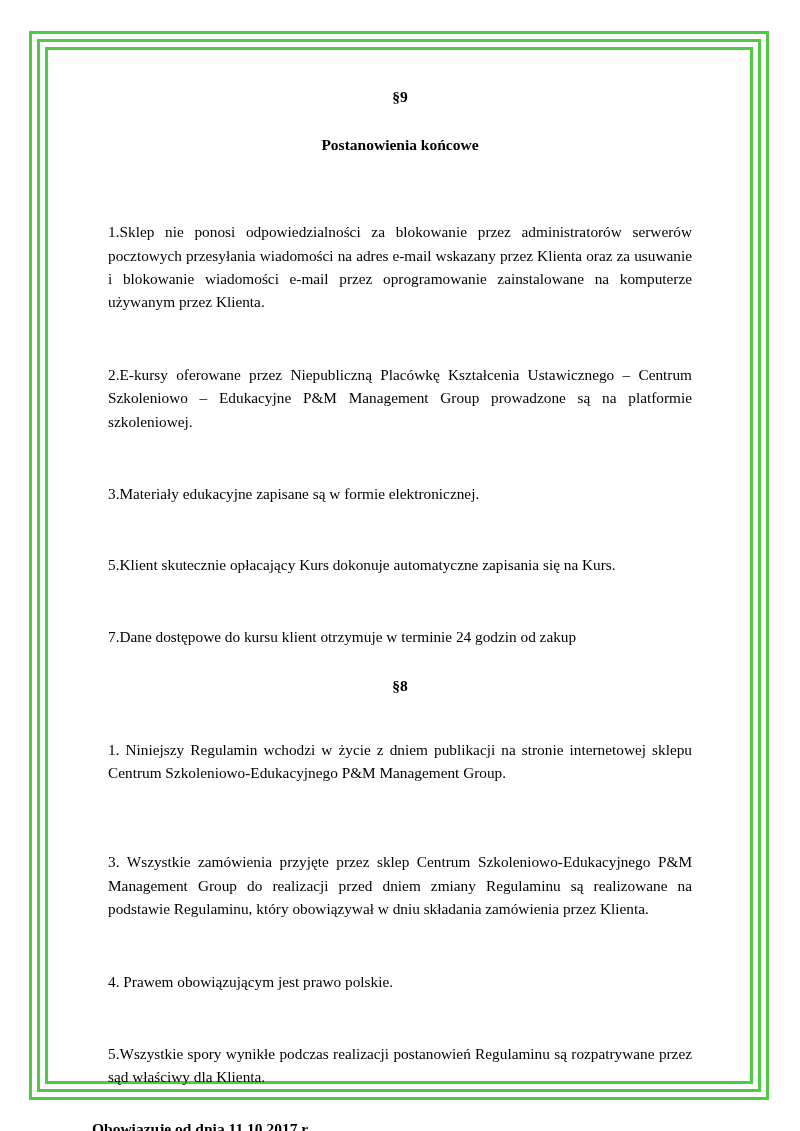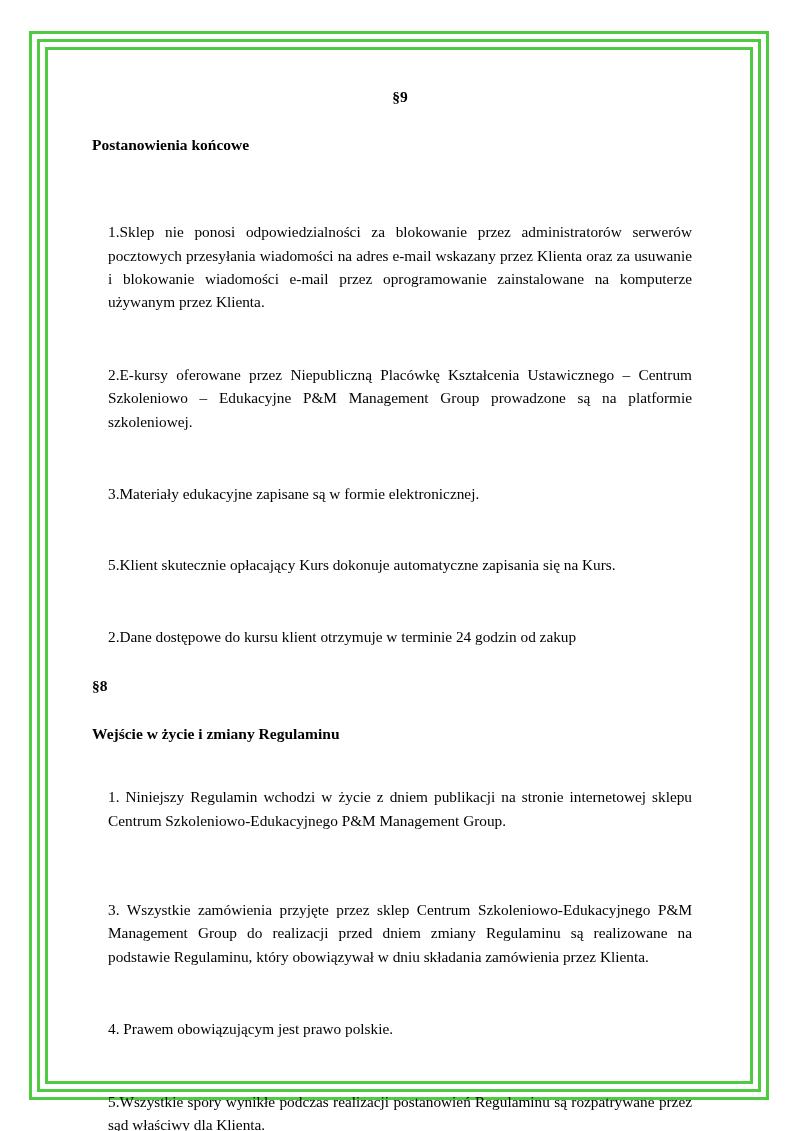--- a/index.html
+++ b/index.html
@@ -55,20 +55,21 @@
   }
 
   .section-mark {
     text-align: center;
     font-weight: bold;
     font-size: 15.5px;
     line-height: 1.2;
     margin: 0;
   }
   .section-title {
+    text-align: center;
     font-weight: bold;
     font-size: 15.5px;
     line-height: 1.2;
     margin: 29px 0 0 0;
   }
 
   p.body {
     text-align: justify;
     text-justify: inter-word;
     font-size: 15.3px;
@@ -111,25 +112,24 @@
 
     <p class="body">2.E-kursy oferowane przez Niepubliczną Placówkę Kształcenia Ustawicznego – Centrum Szkoleniowo – Edukacyjne P&amp;M Management Group prowadzone są na platformie szkoleniowej.</p>
     <div class="gap-para"></div>
 
     <p class="body">3.Materiały edukacyjne zapisane są w formie elektronicznej.</p>
     <div class="gap-small"></div>
 
     <p class="body">5.Klient skutecznie opłacający Kurs dokonuje automatyczne zapisania się na Kurs.</p>
     <div class="gap-small"></div>
 
-    <p class="body">2.Dane dostępowe do kursu klient otrzymuje w terminie 24 godzin od zakup</p>
+    <p class="body">7.Dane dostępowe do kursu klient otrzymuje w terminie 24 godzin od zakup</p>
 
     <div class="section-title">§8</div>
 
-    <div class="section-title">Wejście w życie i zmiany Regulaminu</div>
 
     <div class="gap-sec"></div>
 
     <p class="body">1. Niniejszy Regulamin wchodzi w życie z dniem publikacji na stronie internetowej sklepu Centrum Szkoleniowo-Edukacyjnego P&amp;M Management Group.</p>
     <div class="gap-para"></div>
 
     <div class="gap-para"></div>
 
     <p class="body">3. Wszystkie zamówienia przyjęte przez sklep Centrum Szkoleniowo-Edukacyjnego P&amp;M Management Group do realizacji przed dniem zmiany Regulaminu są realizowane na podstawie Regulaminu, który obowiązywał w dniu składania zamówienia przez Klienta.</p>
     <div class="gap-para"></div>

